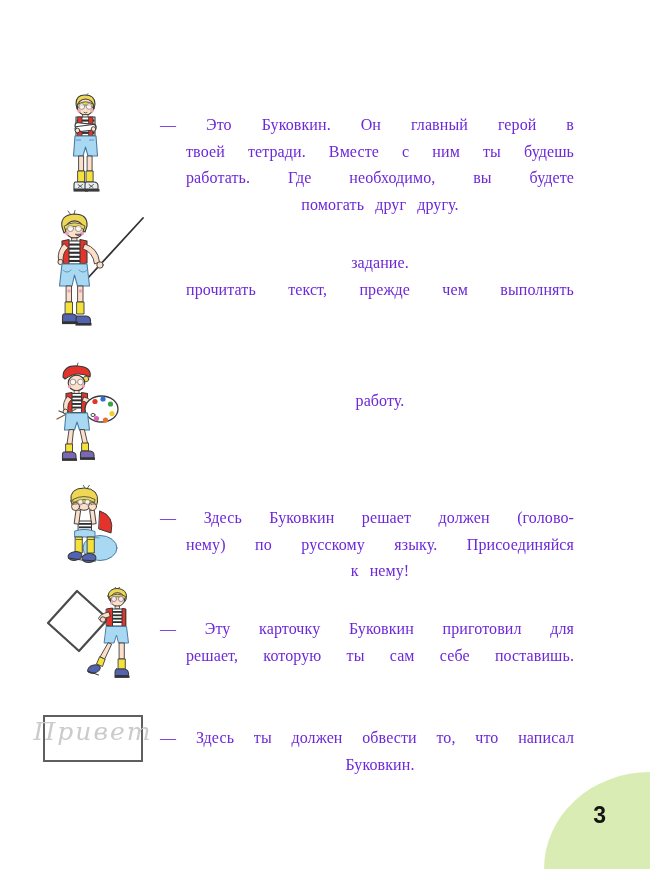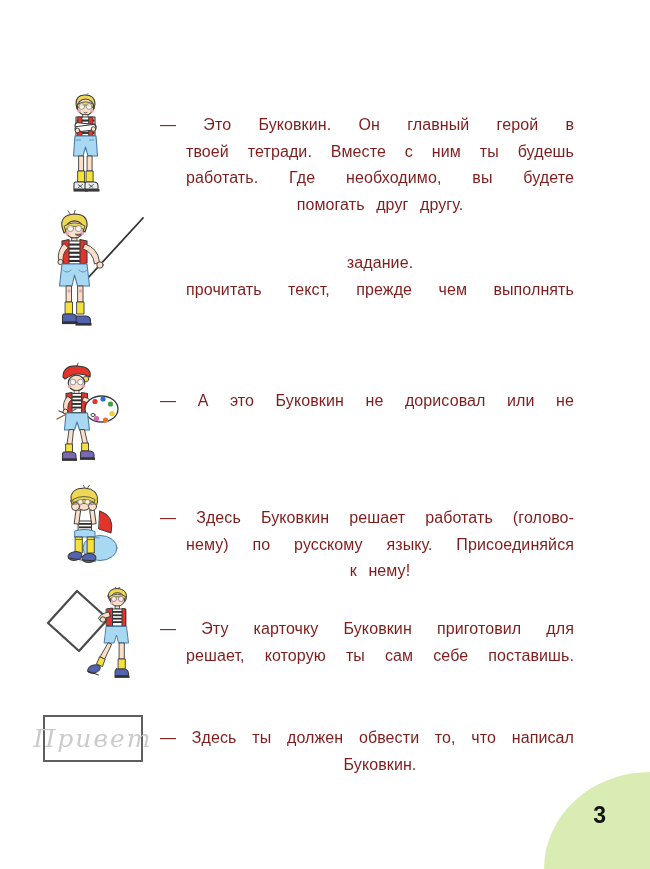--- a/index.html
+++ b/index.html
@@ -6,30 +6,30 @@
   body{
     width:650px;height:869px;position:relative;overflow:hidden;
     background:#ffffff;
     font-family:"Liberation Sans",sans-serif;
   }
   .page{position:absolute;inset:0}
   .illustration{position:absolute}
   .illustration svg{width:100%;height:100%;display:block}
   .textblock{
     position:absolute;left:160px;width:414px;
-    font-size:16px;line-height:26.5px;color:#7f1d1d;letter-spacing:0.1px;
+    font-size:16px;line-height:26.5px;color:#6d28d9;letter-spacing:0.1px;font-family:Liberation Serif, serif;
   }
   .tline{text-align:center}
   .tline.jfull{text-align:justify;text-align-last:justify;text-justify:inter-word}
   .tline.lastline{word-spacing:7px}
   .tline.cont{padding-left:26px}
   .privet-box{
     width:100%;height:100%;box-sizing:border-box;
     border:2px solid #5f5f5f;background:#ffffff;
-    display:flex;align-items:center;justify-content:center;
+    display:flex;align-items:flex-start;justify-content:center;
   }
   .privet-text{
     font-family:"DejaVu Serif",serif;font-style:italic;
     font-size:25px;color:#cbcbcb;letter-spacing:2px;
   }
   .corner{
     position:absolute;right:0;bottom:0;width:106px;height:97px;
     border-top-left-radius:106px 97px;
   }
   .page-number{
@@ -184,21 +184,21 @@
   <rect x="14" y="82" width="6.5" height="8" fill="#f4e13a" stroke-width="0.9"></rect>
   <rect x="30" y="81" width="6.5" height="8" fill="#f4e13a" stroke-width="0.9"></rect>
   <path d="M12 90 h8 q4 0.5 4 4 v3 h-13.5 v-4 q0-3 1.5-3 z" fill="#7b68b5"></path>
   <path d="M30 89 h8 q4 0.5 4 4 v3 h-13.5 v-4 q0-3 1.5-3 z" fill="#7b68b5"></path>
   <rect x="10" y="96.5" width="15" height="2.4" fill="#333333" stroke="none"></rect>
   <rect x="28" y="95.5" width="15" height="2.4" fill="#333333" stroke="none"></rect>
 </g>
           </svg>
         </div>
     <div class="textblock" style="top: 388px;">
-          <div class="tline jfull"><span>—</span> <span>А это Буковкин не дорисовал или не</span></div>
+          <div class="tline cont lastline">работу.</div>
         </div>
   </div>
 
   <div class="legend-row">
     <div class="illustration" style="left: 58px; top: 485px; width: 62px; height: 82px;">
 <svg viewBox="0 0 62 82" preserveAspectRatio="xMidYMid meet">
 <g stroke="#3a3a3a" stroke-width="1" stroke-linecap="round" stroke-linejoin="round">
   <ellipse cx="42" cy="63" rx="17" ry="12.5" fill="#a9d8f3" stroke="#4a7ca3"></ellipse>
   <path d="M30 55 q6 -3 12 -2" fill="none" stroke="#4a7ca3" stroke-width="0.8" stroke-dasharray="1.5 1"></path>
   <path d="M42 26 Q57 31 53 48 L41 44 Z" fill="#e4332b"></path>
@@ -224,21 +224,21 @@
   <rect x="17.5" y="52" width="6.8" height="16" fill="#f4e13a" stroke-width="0.9"></rect>
   <rect x="29.5" y="52" width="6.8" height="16" fill="#f4e13a" stroke-width="0.9"></rect>
   <path d="M18 54.5 h6 M30 54.5 h6" fill="none" stroke-width="0.7"></path>
   <ellipse cx="17" cy="71" rx="7" ry="4.4" fill="#5263b0" transform="rotate(-8 17 71)"></ellipse>
   <ellipse cx="31" cy="73" rx="7" ry="4.4" fill="#5263b0" transform="rotate(-4 31 73)"></ellipse>
   <path d="M10.5 73 l13 2 M24.5 75 l13 1" fill="none" stroke="#333333" stroke-width="1"></path>
 </g>
           </svg>
         </div>
     <div class="textblock" style="top: 505px;">
-          <div class="tline jfull"><span>—</span> <span>Здесь Буковкин решает работать (голово-</span></div>
+          <div class="tline jfull"><span>—</span> <span>Здесь Буковкин решает должен (голово-</span></div>
           <div class="tline cont jfull">нему) по русскому языку. Присоединяйся</div>
           <div class="tline cont lastline">к нему!</div>
         </div>
   </div>
 
   <div class="legend-row">
     <div class="illustration" style="left: 42px; top: 587px; width: 98px; height: 96px;">
 <svg viewBox="0 0 98 96" preserveAspectRatio="xMidYMid meet">
 <g stroke="#3a3a3a" stroke-width="1" stroke-linecap="round" stroke-linejoin="round">
   <path d="M35 4 L66 32 L37 64 L6 36 Z" fill="#ffffff" stroke="#4a4a4a" stroke-width="2.2"></path>

